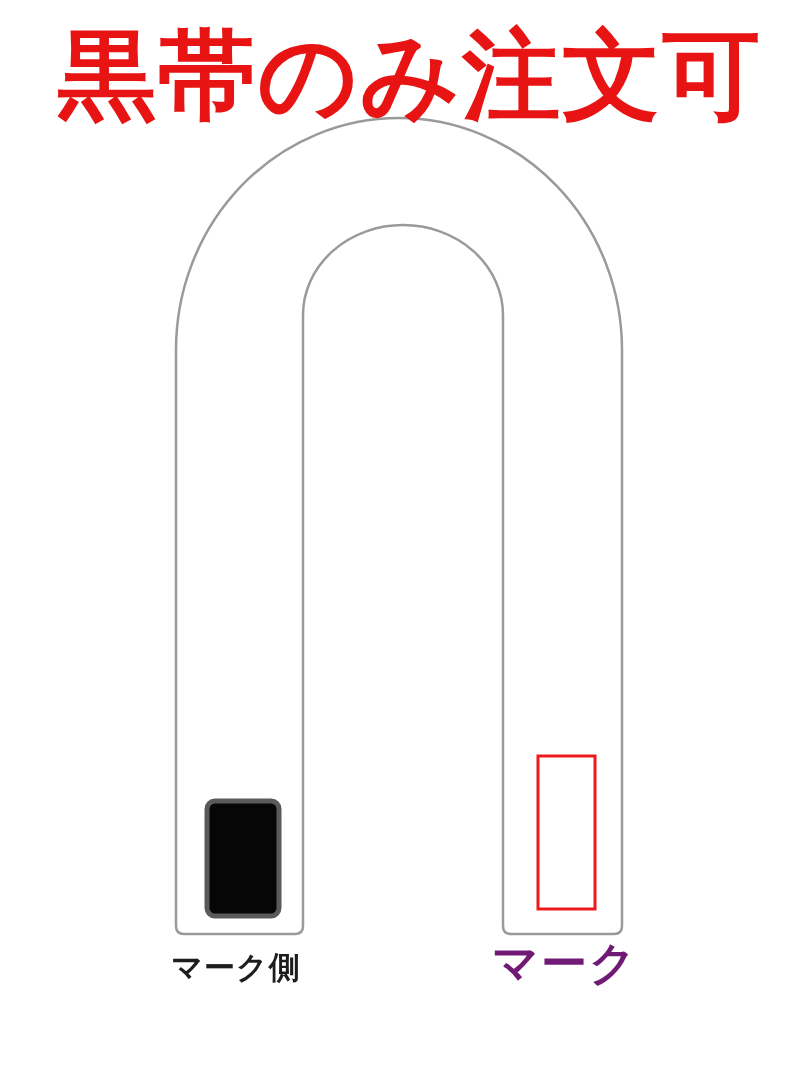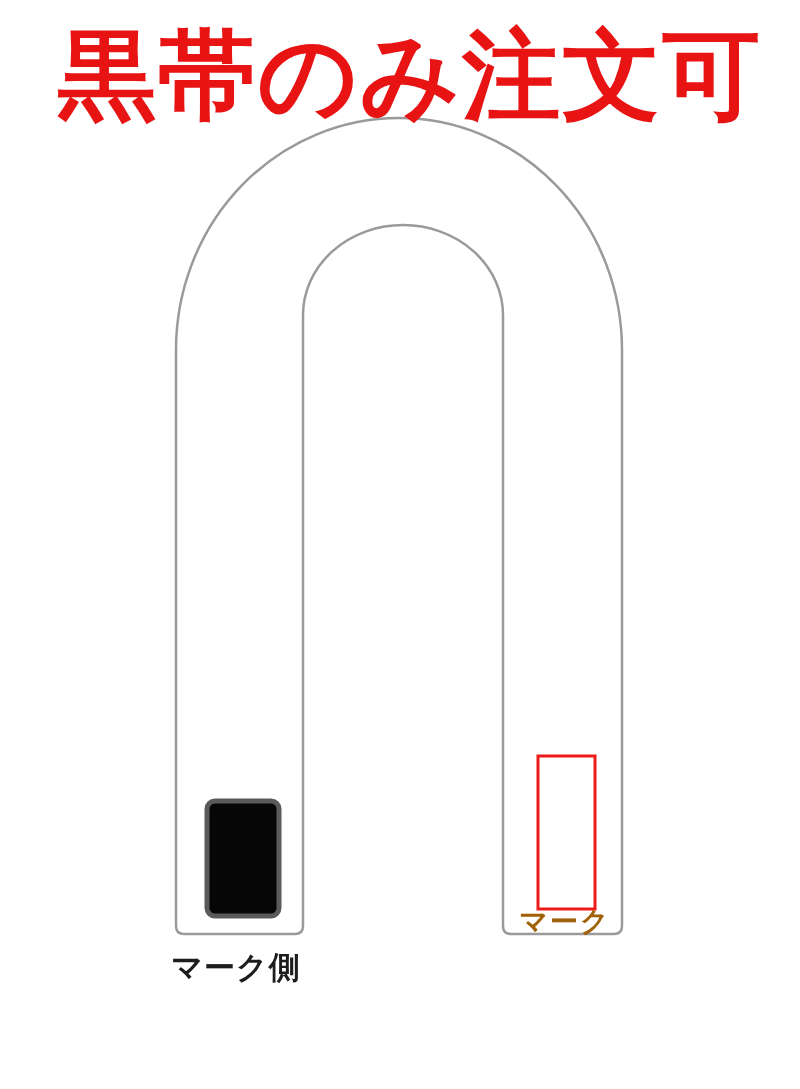--- a/index.html
+++ b/index.html
@@ -46,27 +46,27 @@
   }
   .label-left {
     top: 947px;
     left: 156px;
     width: 160px;
     font-size: 31px;
     letter-spacing: 1px;
     color: #1d1d1d;
   }
   .label-right {
-    top: 903px;
+    top: 932px;
     left: 483px;
     width: 164px;
-    font-size: 28px;
+    font-size: 46px;
     letter-spacing: 2px;
     line-height: 1.38;
-    color: #a16207;
+    color: #701a75;
   }
 </style>
 </head>
 <body>
 
 <div class="page">
 
   <svg class="belt-svg" viewBox="0 0 800 1089" xmlns="http://www.w3.org/2000/svg">
 
     <path d="M 176 926

